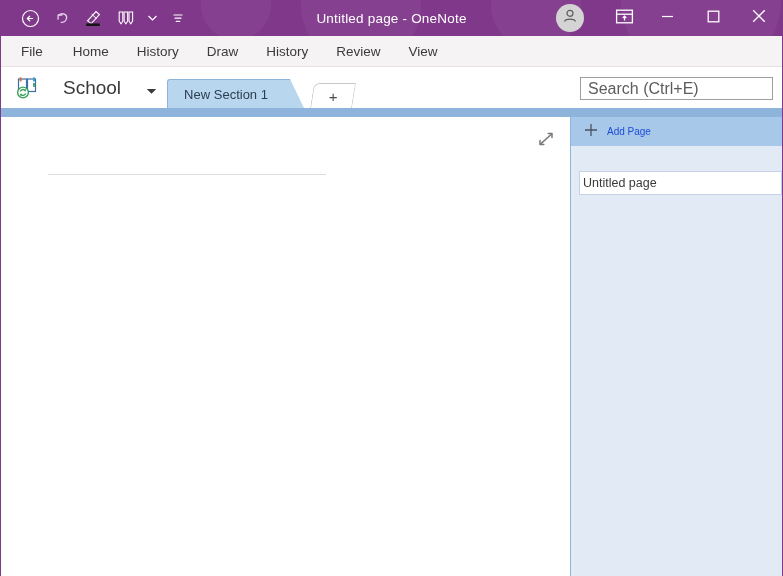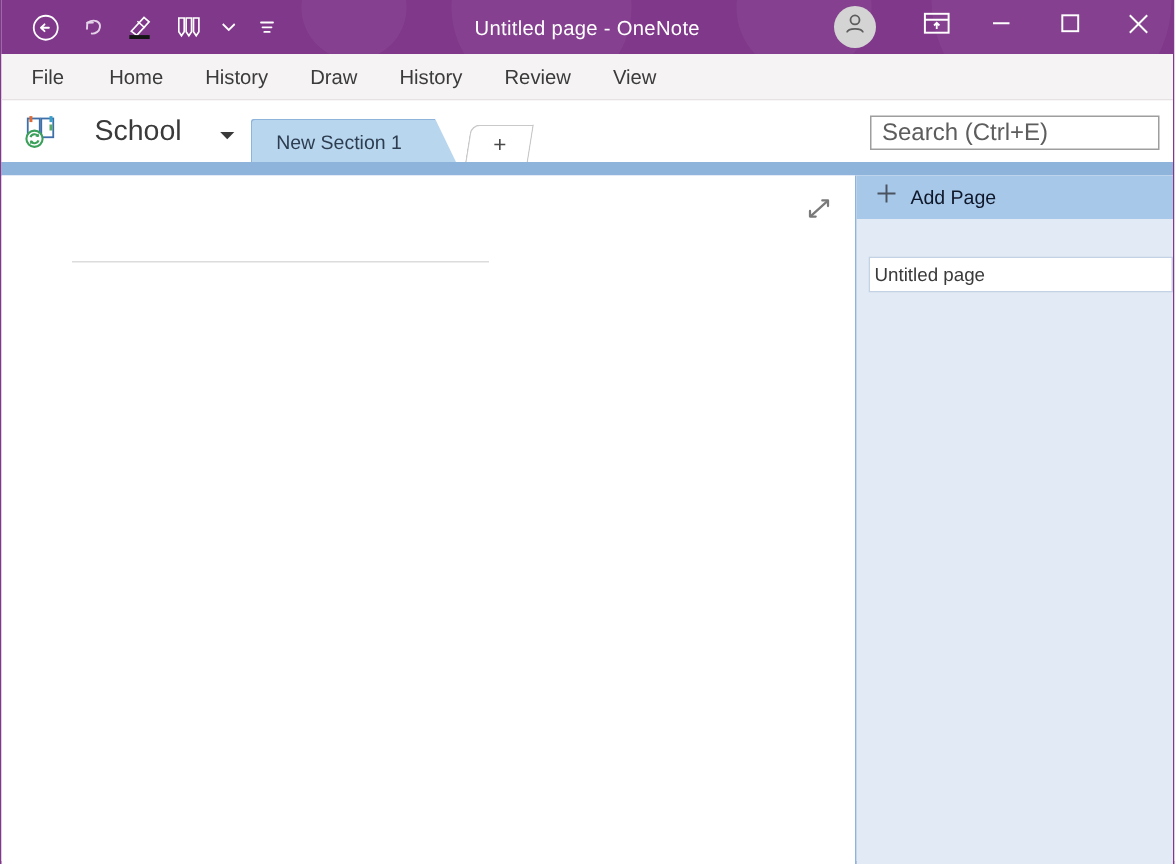--- a/index.html
+++ b/index.html
@@ -230,21 +230,21 @@
     display: flex; flex-direction: column;
   }
   .addpage {
     height: 29px;
     background: #a7c8e8;
     display: flex; align-items: center;
     padding-left: 13px;
     gap: 9px;
     cursor: default;
   }
-  .addpage-label { font-size: 13px; color: #0f172a; }
+  .addpage-label { font-size: 10px; color: #1d4ed8; }
   .pagelist-gap { height: 25px; }
   .page-item {
     margin-left: 8px;
     height: 24px;
     background: #ffffff;
     border: 1px solid #c3d3e5;
     display: flex; align-items: center;
     padding-left: 3px;
     font-size: 12.5px;
     color: #3a3a3a;

